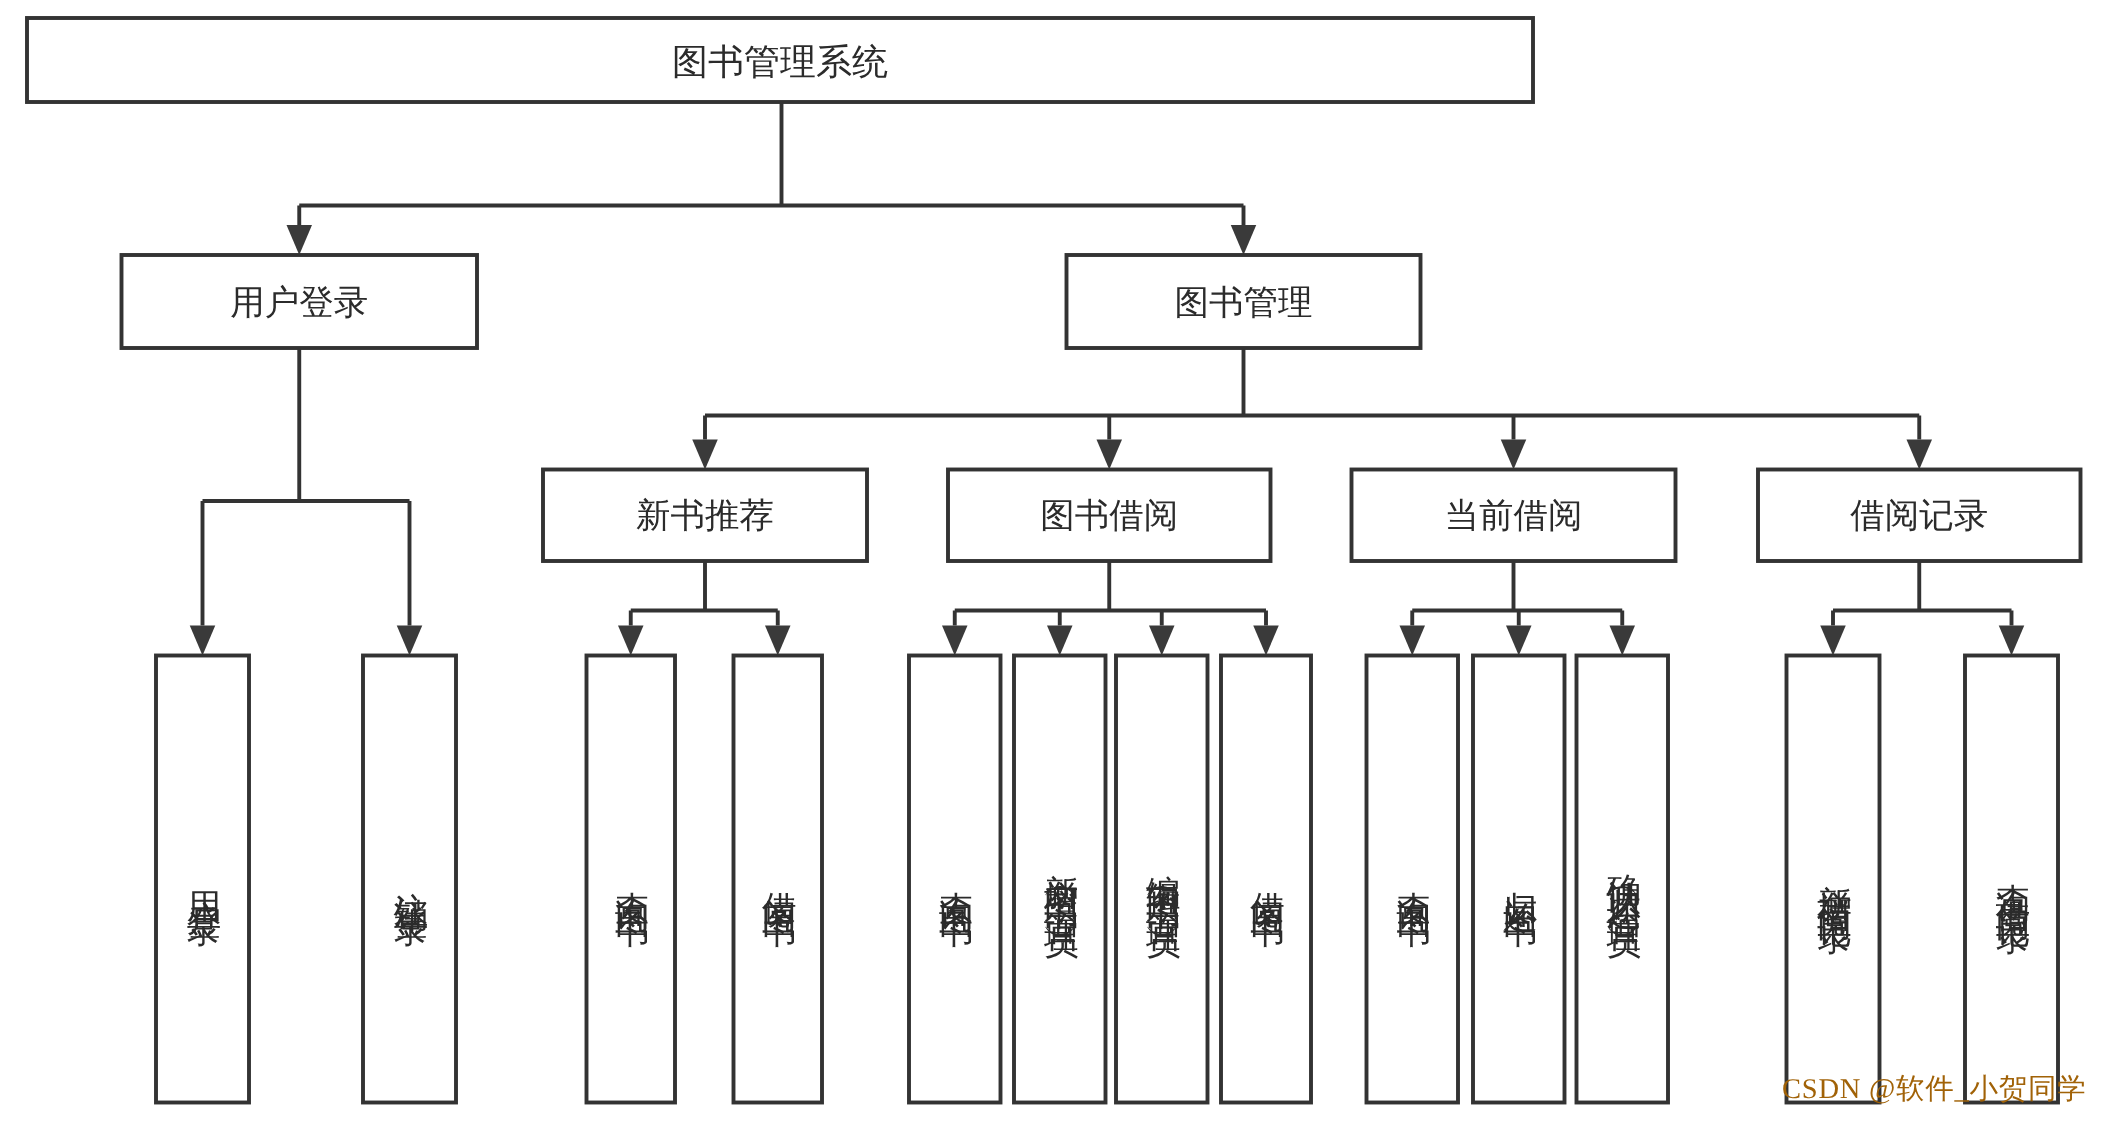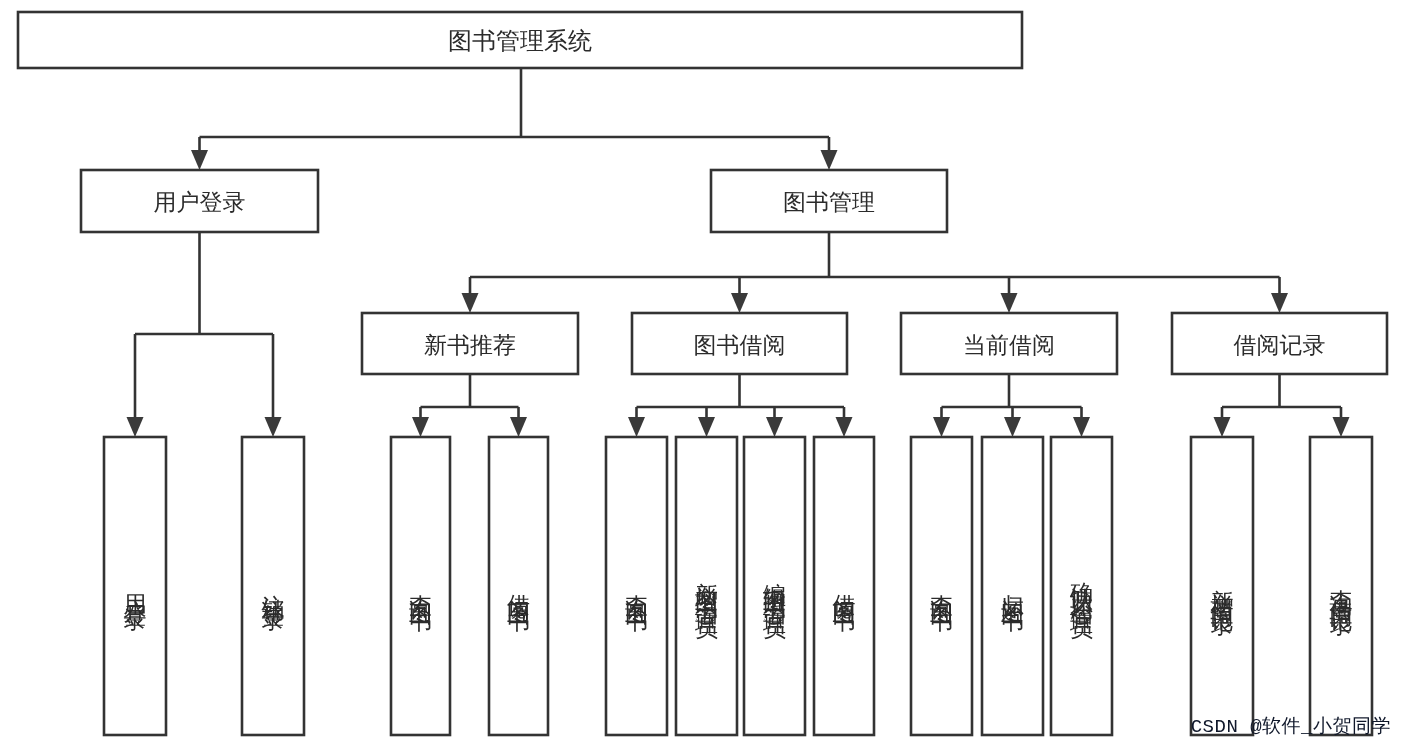--- a/index.html
+++ b/index.html
@@ -72,23 +72,23 @@
     text-align: center;
     display: flex;
     align-items: center;
     justify-content: center;
     pointer-events: none;
   }
   .watermark {
     position: absolute;
     right: 14px;
     bottom: 8px;
-    font-family: Liberation Mono, monospace;
+    font-family: Liberation Serif, serif;
     font-size: 19px;
-    color: #0f172a;
+    color: #a16207;
     letter-spacing: 0.5px;
     white-space: nowrap;
     margin-left: 47px;
   }
 </style>
 </head>
 <body>
 
 <div id="diagram-root">
 

